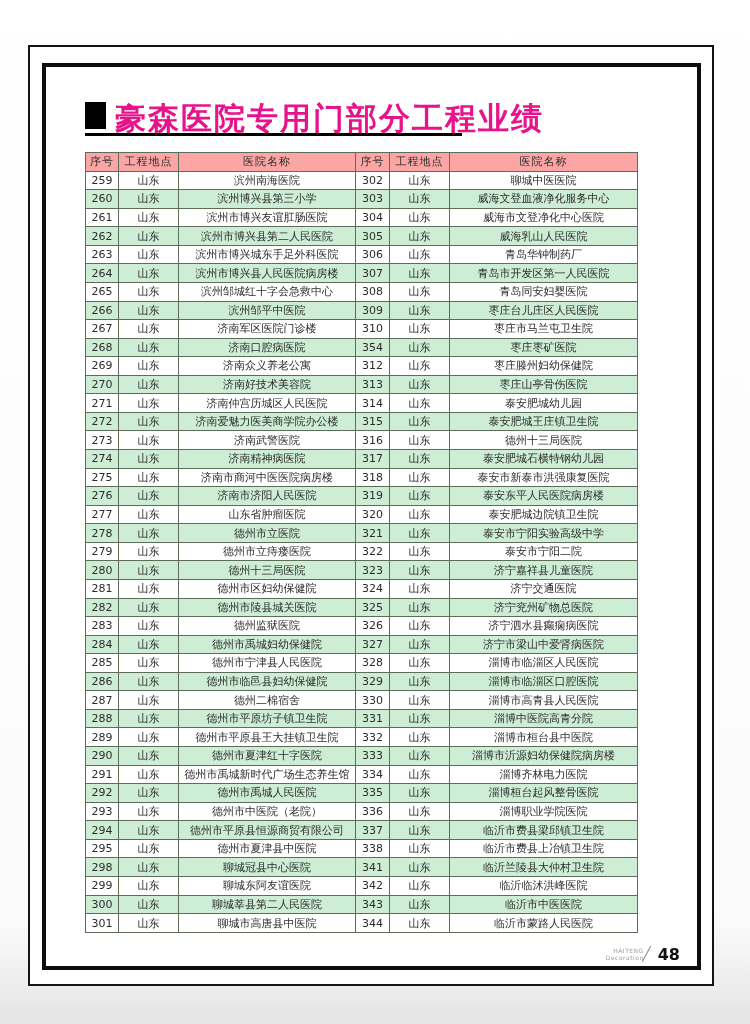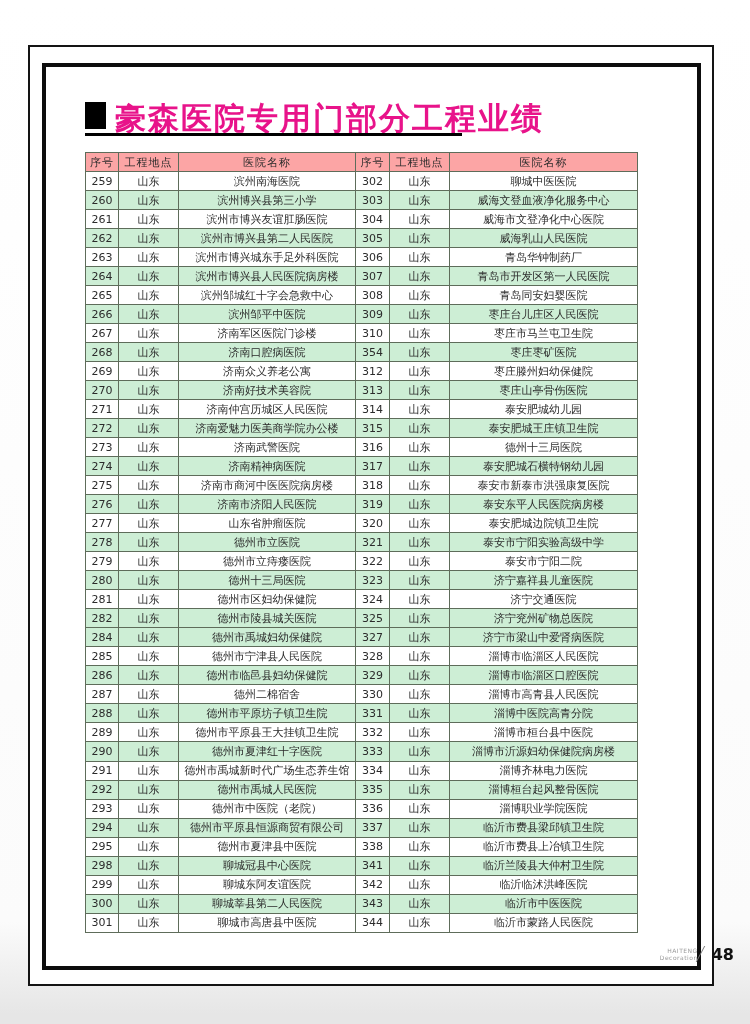--- a/index.html
+++ b/index.html
@@ -28,21 +28,21 @@
     border-collapse:collapse;table-layout:fixed;
     font-size:11px;color:#2b2b2b;
   }
   .projects-table td{
     border:1px solid #5e6c5a;text-align:center;vertical-align:middle;
     padding:0;overflow:hidden;white-space:nowrap;background:#ffffff;
   }
   .projects-table tr.header-row td{background:#fca5a5;font-weight:normal;letter-spacing:1px;}
   .projects-table tr.stripe td{background:#cdeed5;}
   .footer{
-    position:absolute;left:634px;top:942px;width:100px;height:24px;
+    position:absolute;left:580px;top:942px;width:100px;height:24px;
     display:flex;align-items:center;justify-content:flex-end;
   }
   .brand{
     text-align:right;font-size:6px;line-height:7px;color:#9a9a9a;
     margin-right:2px;letter-spacing:0.5px;
   }
   .brand-slash{width:10px;height:16px;border-left:1px solid #777;transform:skewX(-28deg);margin-right:1px;}
   .page-number{font-size:16px;font-weight:bold;color:#111;}
 </style>
 </head>
@@ -260,20 +260,28 @@
         <td>济宁交通医院</td>
       </tr>
       <tr class="stripe">
         <td>282</td>
         <td>山东</td>
         <td>德州市陵县城关医院</td>
         <td>325</td>
         <td>山东</td>
         <td>济宁兖州矿物总医院</td>
       </tr>
+      <tr>
+        <td>283</td>
+        <td>山东</td>
+        <td>德州监狱医院</td>
+        <td>326</td>
+        <td>山东</td>
+        <td>济宁泗水县癫痫病医院</td>
+      </tr>
       <tr class="stripe">
         <td>284</td>
         <td>山东</td>
         <td>德州市禹城妇幼保健院</td>
         <td>327</td>
         <td>山东</td>
         <td>济宁市梁山中爱肾病医院</td>
       </tr>
       <tr>
         <td>285</td>

